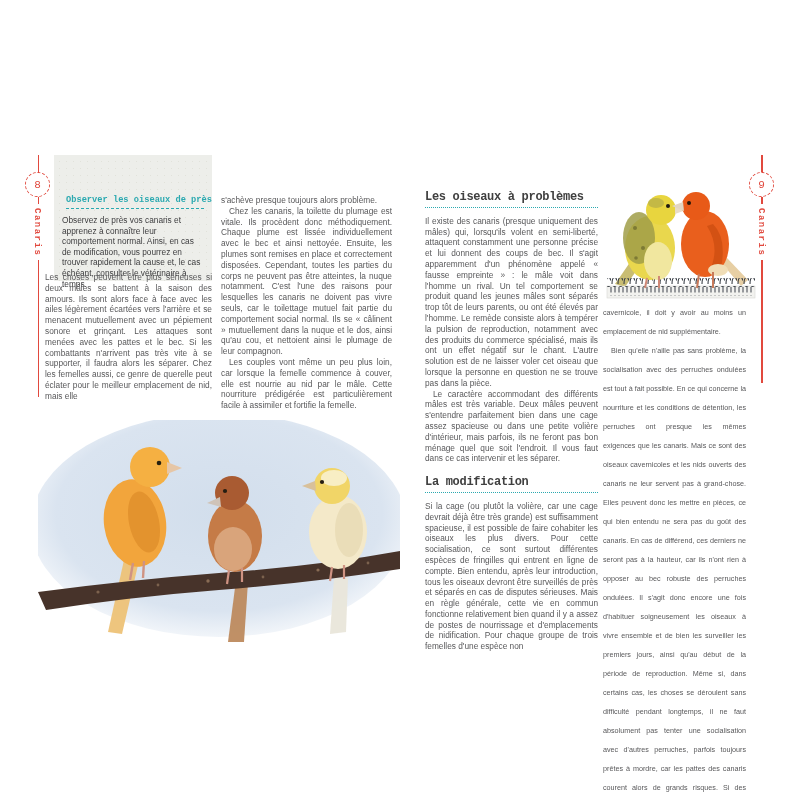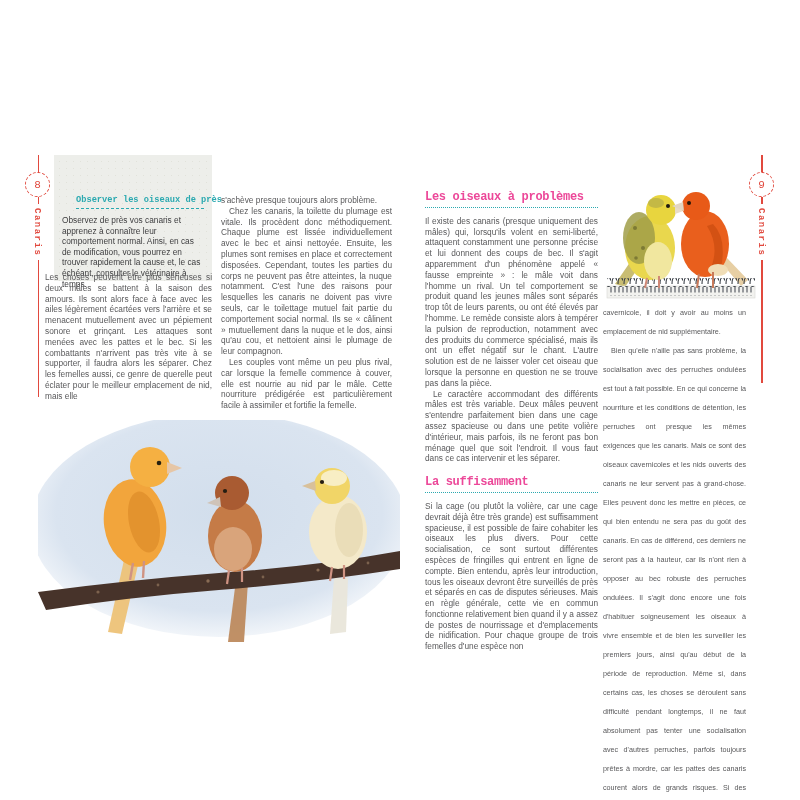--- a/index.html
+++ b/index.html
@@ -15,32 +15,32 @@
                 color:#e1493e;font-family:"Liberation Mono",monospace;font-size:9px;font-weight:bold;
                 letter-spacing:1.5px;background:#fff;padding:4px 0;}
 
   
   .info-box{position:absolute;left:54px;top:155px;width:158px;height:126px;box-sizing:border-box;
             padding:40px 8px 8px 8px;background-color:#edeeea;
             background-image:radial-gradient(#d9dad2 0.6px,transparent 0.7px),
                              radial-gradient(#e1e2da 0.6px,transparent 0.7px);
             background-size:4px 4px,7px 7px;background-position:0 0,2px 3px;}
   .info-box .box-title{font-family:"Liberation Mono",monospace;font-weight:bold;font-size:8.7px;
-            color:#2ba9b0;border-bottom:1.2px dashed #2ba9b0;padding-bottom:3px;margin:0 0 6px 14px;
+            color:#2ba9b0;border-bottom:1.2px dashed #2ba9b0;padding-bottom:3px;margin:0 0 6px 4px;
             white-space:nowrap;letter-spacing:0;}
   .info-box .box-body{font-size:8.3px;line-height:10.6px;font-weight:normal;color:#3c3c3e;margin:0;}
 
   
   .col{position:absolute;font-size:8.3px;line-height:10.8px;color:#58585a;text-align:justify;}
   .col p{margin:0;}
   .col p.ind{text-indent:8px;}
   .col-narrow{font-size:7.2px;line-height:19px;}
 
   .section-title{font-family:"Liberation Mono",monospace;font-weight:bold;font-size:12px;
-            color:#ec4899;border-bottom:1.6px dotted #2ba9b0;padding-bottom:4px;margin:0 0 8px 0;
+            color:#404040;border-bottom:1.6px dotted #2ba9b0;padding-bottom:4px;margin:0 0 8px 0;
             white-space:nowrap;letter-spacing:-0.3px;}
   .section-title.second{margin-top:13px;}
 
   
   .photo{position:absolute;}
   .photo svg{display:block;width:100%;height:100%;}
 </style>
 </head>
 <body>
 
@@ -57,21 +57,21 @@
     <p class="box-body">Observez de près vos canaris et apprenez à connaître leur comportement normal. Ainsi, en cas de modification, vous pourrez en trouver rapidement la cause et, le cas échéant, consulter le vétérinaire à temps.</p>
   </div>
 
   <div class="col" style="left:45px;top:272px;width:167px;">
     <p>Les choses peuvent être plus sérieuses si deux mâles se battent à la saison des amours. Ils sont alors face à face avec les ailes légèrement écartées vers l'arrière et se menacent mutuellement avec un pépiement sonore et grinçant. Les attaques sont menées avec les pattes et le bec. Si les combattants n'arrivent pas très vite à se supporter, il faudra alors les séparer. Chez les femelles aussi, ce genre de querelle peut éclater pour le meilleur emplacement de nid, mais elle</p>
   </div>
 
   <div class="col" style="left:221px;top:195px;width:171px;">
     <p>s'achève presque toujours alors problème.</p>
     <p class="ind">Chez les canaris, la toilette du plumage est vitale. Ils procèdent donc méthodiquement. Chaque plume est lissée individuellement avec le bec et ainsi nettoyée. Ensuite, les plumes sont remises en place et correctement disposées. Cependant, toutes les parties du corps ne peuvent pas être atteintes, la nuque notamment. C'est l'une des raisons pour lesquelles les canaris ne doivent pas vivre seuls, car le toilettage mutuel fait partie du comportement social normal. Ils se « câlinent » mutuellement dans la nuque et le dos, ainsi qu'au cou, et nettoient ainsi le plumage de leur compagnon.</p>
-    <p class="ind">Les couples vont même un peu plus rival, car lorsque la femelle commence à couver, elle est nourrie au nid par le mâle. Cette nourriture prédigérée est particulièrement facile à assimiler et fortifie la femelle.</p>
+    <p class="ind">Les couples vont même un peu plus loin, car lorsque la femelle commence à couver, elle est nourrie au nid par le mâle. Cette nourriture prédigérée est particulièrement facile à assimiler et fortifie la femelle.</p>
   </div>
 
   <div class="photo" style="left:38px;top:420px;width:362px;height:230px;">
     <svg viewBox="0 0 362 230">
       <defs>
         <radialGradient id="lpbg" cx="50%" cy="45%" r="62%">
           <stop offset="0%" stop-color="#d2deec"></stop>
           <stop offset="70%" stop-color="#dae4f0"></stop>
           <stop offset="100%" stop-color="#dae4f0" stop-opacity="0"></stop>
         </radialGradient>
@@ -126,21 +126,21 @@
   <div class="rail" style="left:761px;top:155px;height:228px;"></div>
   <div class="page-circle" style="left:749px;top:172px;">
     <span>9</span>
   </div>
   <div class="tab-vertical" style="left:756px;top:204px;">Canaris</div>
 
   <div class="col" style="left:425px;top:192px;width:173px;">
     <h2 class="section-title">Les oiseaux à problèmes</h2>
     <p>Il existe des canaris (presque uniquement des mâles) qui, lorsqu'ils volent en semi-liberté, attaquent constamment une personne précise et lui donnent des coups de bec. Il s'agit apparemment d'un phénomène appelé « fausse empreinte » : le mâle voit dans l'homme un rival. Un tel comportement se produit quand les jeunes mâles sont séparés trop tôt de leurs parents, ou ont été élevés par l'homme. Le remède consiste alors à tempérer la pulsion de reproduction, notamment avec des produits du commerce spécialisé, mais ils ont un effet négatif sur le chant. L'autre solution est de ne laisser voler cet oiseau que lorsque la personne en question ne se trouve pas dans la pièce.</p>
     <p class="ind">Le caractère accommodant des différents mâles est très variable. Deux mâles peuvent s'entendre parfaitement bien dans une cage assez spacieuse ou dans une petite volière d'intérieur, mais parfois, ils ne feront pas bon ménage quel que soit l'endroit. Il vous faut dans ce cas intervenir et les séparer.</p>
-    <h2 class="section-title second">La suffisamment</h2>
+    <h2 class="section-title second">La modification</h2>
     <p>Si la cage (ou plutôt la volière, car une cage devrait déjà être très grande) est suffisamment spacieuse, il est possible de faire cohabiter les oiseaux les plus divers. Pour cette socialisation, ce sont surtout différentes espèces de fringilles qui entrent en ligne de compte. Bien entendu, après leur introduction, tous les oiseaux devront être surveillés de près et séparés en cas de disputes sérieuses. Mais en règle générale, cette vie en commun fonctionne relativement bien quand il y a assez de postes de nourrissage et d'emplacements de nidification. Pour chaque groupe de trois femelles d'une espèce non</p>
   </div>
 
   <div class="col col-narrow" style="left:603px;top:303px;width:143px;">
     <p>cavernicole, il doit y avoir au moins un emplacement de nid supplémentaire.</p>
     <p class="ind">Bien qu'elle n'aille pas sans problème, la socialisation avec des perruches ondulées est tout à fait possible. En ce qui concerne la nourriture et les conditions de détention, les perruches ont presque les mêmes exigences que les canaris. Mais ce sont des oiseaux cavernicoles et les nids ouverts des canaris ne leur servent pas à grand-chose. Elles peuvent donc les mettre en pièces, ce qui bien entendu ne sera pas du goût des canaris. En cas de différend, ces derniers ne seront pas à la hauteur, car ils n'ont rien à opposer au bec robuste des perruches ondulées. Il s'agit donc encore une fois d'habituer soigneusement les oiseaux à vivre ensemble et de bien les surveiller les premiers jours, ainsi qu'au début de la période de reproduction. Même si, dans certains cas, les choses se déroulent sans difficulté pendant longtemps, il ne faut absolument pas tenter une socialisation avec d'autres perruches, parfois toujours prêtes à mordre, car les pattes des canaris courent alors de grands risques. Si des canaris doivent être élevés avec d'autres oiseaux certes pacifiques mais trop gros, de grosses tourterelles par exemple, les canaris peuvent faire preuve de timidité et avoir un comportement bridé. Toutefois, avec des tourterelles de petite taille ou des espèces vivant au sol, la socialisation se passe sans aucun problème.</p>
   </div>
 
   <div class="photo" style="left:605px;top:186px;width:152px;height:114px;">
     <svg viewBox="0 0 152 114">

